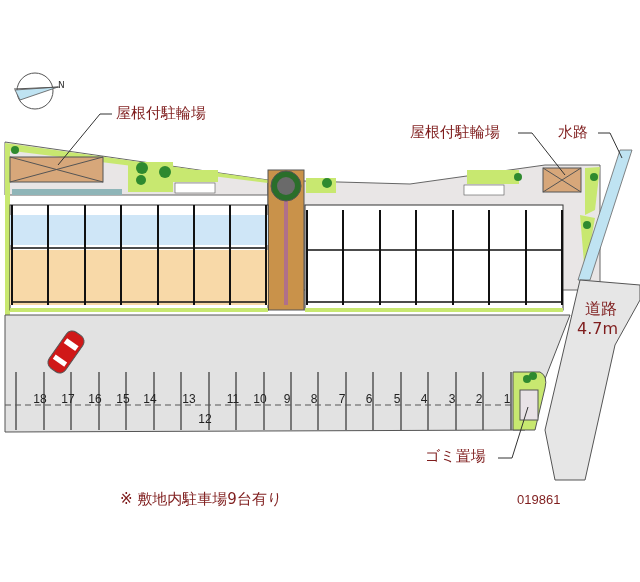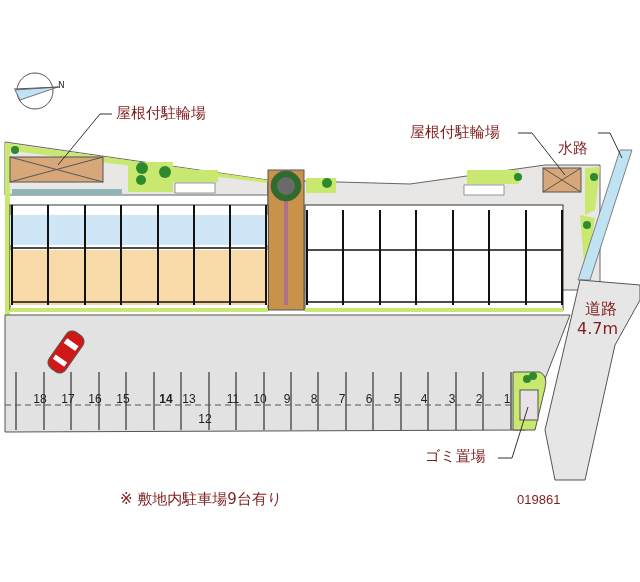--- a/index.html
+++ b/index.html
@@ -145,31 +145,31 @@
   <line x1="598" y1="133" x2="610" y2="133" stroke="#333"></line>
   <line x1="610" y1="133" x2="622" y2="158" stroke="#333"></line>
   <line x1="498" y1="458" x2="512" y2="458" stroke="#333"></line>
   <line x1="512" y1="458" x2="528" y2="407" stroke="#333"></line>
 </svg>
 
 <span class="abs" style="left:58px;top:80px;font-size:9px;color:#333;">N</span>
 
 <span class="lbl" style="left:116px;top:104px;">屋根付駐輪場</span>
 <span class="lbl" style="left:410px;top:123px;">屋根付駐輪場</span>
-<span class="lbl" style="left:558px;top:123px;margin-top:16px;">水路</span>
+<span class="lbl" style="left:558px;top:123px;">水路</span>
 <span class="lbl" style="left:585px;top:299px;font-size:16px;">道路</span>
 <span class="lbl" style="left:577px;top:319px;font-size:16px;">4.7m</span>
 <span class="lbl" style="left:425px;top:447px;">ゴミ置場</span>
 
 <div>
   <span class="num" style="left:18px;top:392px;">18</span>
   <span class="num" style="left:46px;top:392px;">17</span>
   <span class="num" style="left:73px;top:392px;">16</span>
   <span class="num" style="left:101px;top:392px;">15</span>
-  <span class="num" style="left:144px;top:392px;font-weight:bold;">14</span>
+  <span class="num" style="left:128px;top:392px;">14</span>
   <span class="num" style="left:156px;top:392px;padding-left:11px;">13</span>
   <span class="num" style="left:183px;top:412px;">12</span>
   <span class="num" style="left:211px;top:392px;">11</span>
   <span class="num" style="left:238px;top:392px;">10</span>
   <span class="num" style="left:265px;top:392px;">9</span>
   <span class="num" style="left:292px;top:392px;">8</span>
   <span class="num" style="left:320px;top:392px;">7</span>
   <span class="num" style="left:347px;top:392px;">6</span>
   <span class="num" style="left:375px;top:392px;">5</span>
   <span class="num" style="left:402px;top:392px;">4</span>

